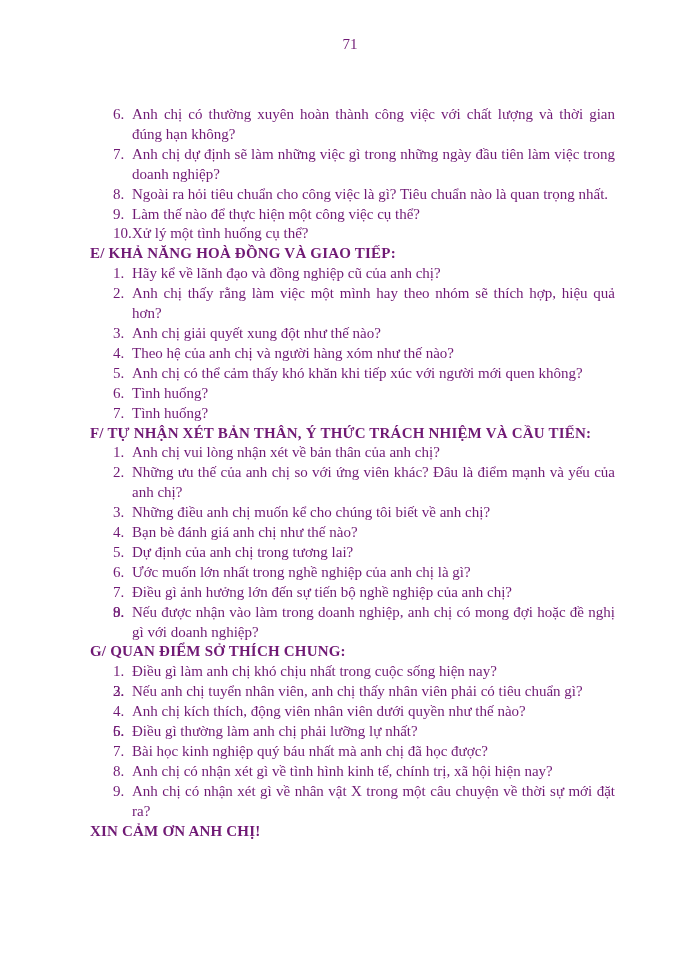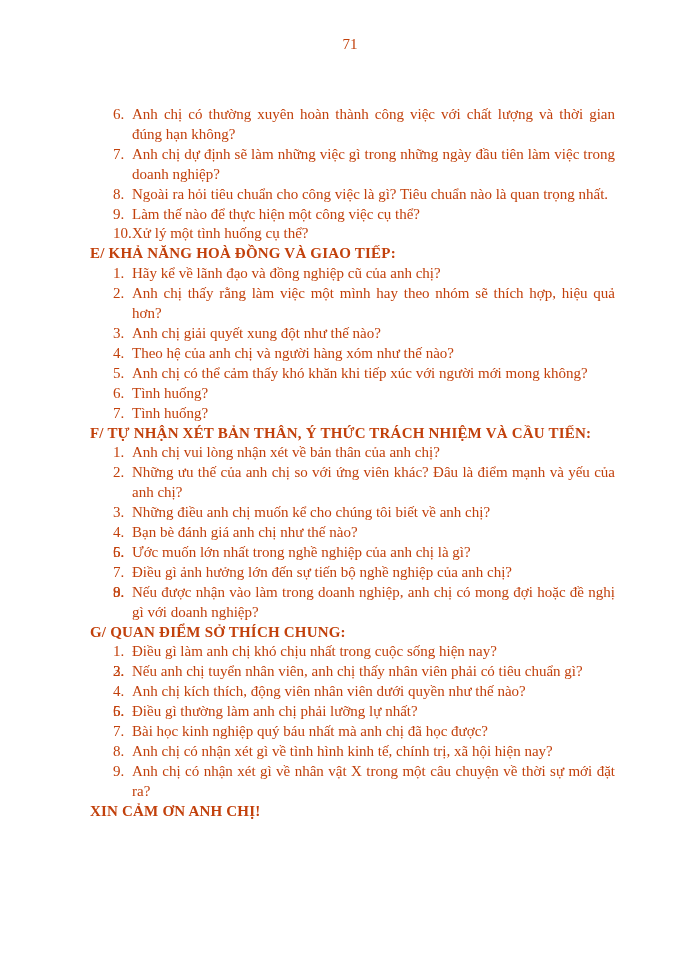--- a/index.html
+++ b/index.html
@@ -6,21 +6,21 @@
     margin: 0;
     padding: 0;
     background: #ffffff;
   }
   .page {
     position: relative;
     width: 700px;
     height: 960px;
     background: #ffffff;
     font-family: "Liberation Serif", "DejaVu Serif", serif;
-    color: #c2410c;
+    color: #701a75;
     overflow: hidden;
   }
   .page-number {
     position: absolute;
     top: 36px;
     left: 0;
     width: 100%;
     text-align: center;
     font-size: 15px;
   }
@@ -62,29 +62,29 @@
       <div class="item"><span class="num">6.</span><span class="txt">Anh chị có thường xuyên hoàn thành công việc với chất lượng và thời gian đúng hạn không?</span></div>
       <div class="item"><span class="num">7.</span><span class="txt">Anh chị dự định sẽ làm những việc gì trong những ngày đầu tiên làm việc trong doanh nghiệp?</span></div>
       <div class="item"><span class="num">8.</span><span class="txt">Ngoài ra hỏi tiêu chuẩn cho công việc là gì? Tiêu chuẩn nào là quan trọng nhất.</span></div>
       <div class="item"><span class="num">9.</span><span class="txt">Làm thế nào để thực hiện một công việc cụ thể?</span></div>
       <div class="item"><span class="num">10.</span><span class="txt">Xử lý một tình huống cụ thể?</span></div>
       <div class="heading">E/ KHẢ NĂNG HOÀ ĐỒNG VÀ GIAO TIẾP:</div>
       <div class="item"><span class="num">1.</span><span class="txt">Hãy kể về lãnh đạo và đồng nghiệp cũ của anh chị?</span></div>
       <div class="item"><span class="num">2.</span><span class="txt">Anh chị thấy rằng làm việc một mình hay theo nhóm sẽ thích hợp, hiệu quả hơn?</span></div>
       <div class="item"><span class="num">3.</span><span class="txt">Anh chị giải quyết xung đột như thế nào?</span></div>
       <div class="item"><span class="num">4.</span><span class="txt">Theo hệ của anh chị và người hàng xóm như thế nào?</span></div>
-      <div class="item"><span class="num">5.</span><span class="txt">Anh chị có thể cảm thấy khó khăn khi tiếp xúc với người mới mong không?</span></div>
+      <div class="item"><span class="num">5.</span><span class="txt">Anh chị có thể cảm thấy khó khăn khi tiếp xúc với người mới quen không?</span></div>
       <div class="item"><span class="num">6.</span><span class="txt">Tình huống?</span></div>
       <div class="item"><span class="num">7.</span><span class="txt">Tình huống?</span></div>
       <div class="heading">F/ TỰ NHẬN XÉT BẢN THÂN, Ý THỨC TRÁCH NHIỆM VÀ CẦU TIẾN:</div>
       <div class="item"><span class="num">1.</span><span class="txt">Anh chị vui lòng nhận xét về bản thân của anh chị?</span></div>
       <div class="item"><span class="num">2.</span><span class="txt">Những ưu thế của anh chị so với ứng viên khác? Đâu là điểm mạnh và yếu của anh chị?</span></div>
       <div class="item"><span class="num">3.</span><span class="txt">Những điều anh chị muốn kể cho chúng tôi biết về anh chị?</span></div>
       <div class="item"><span class="num">4.</span><span class="txt">Bạn bè đánh giá anh chị như thế nào?</span></div>
-      <div class="item"><span class="num">5.</span></div>
+      <div class="item"><span class="num">5.</span><span class="txt">Dự định của anh chị trong tương lai?</span></div>
       <div class="item"><span class="num">6.</span><span class="txt">Ước muốn lớn nhất trong nghề nghiệp của anh chị là gì?</span></div>
       <div class="item"><span class="num">7.</span><span class="txt">Điều gì ảnh hưởng lớn đến sự tiến bộ nghề nghiệp của anh chị?</span></div>
       <div class="item"><span class="num">8.</span></div>
       <div class="item"><span class="num">9.</span><span class="txt">Nếu được nhận vào làm trong doanh nghiệp, anh chị có mong đợi hoặc đề nghị gì với doanh nghiệp?</span></div>
       <div class="heading">G/ QUAN ĐIỂM SỞ THÍCH CHUNG:</div>
       <div class="item"><span class="num">1.</span><span class="txt">Điều gì làm anh chị khó chịu nhất trong cuộc sống hiện nay?</span></div>
       <div class="item"><span class="num">2.</span></div>
       <div class="item"><span class="num">3.</span><span class="txt">Nếu anh chị tuyển nhân viên, anh chị thấy nhân viên phải có tiêu chuẩn gì?</span></div>
       <div class="item"><span class="num">4.</span><span class="txt">Anh chị kích thích, động viên nhân viên dưới quyền như thế nào?</span></div>
       <div class="item"><span class="num">5.</span></div>

